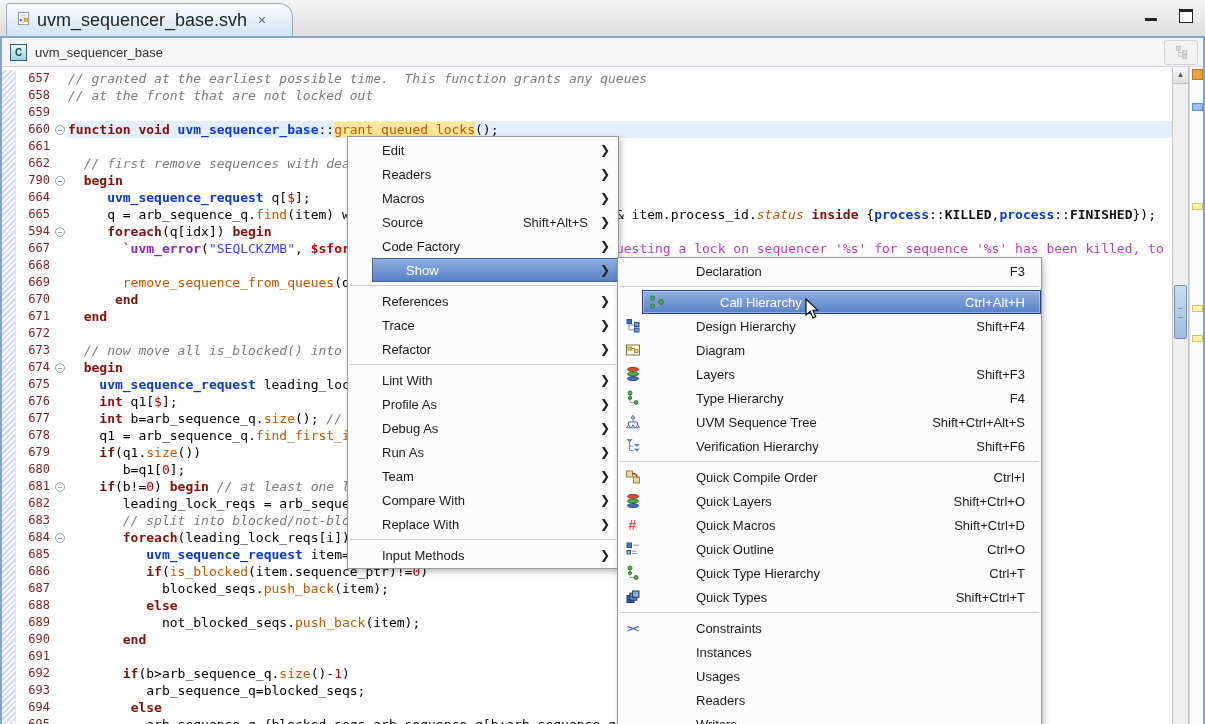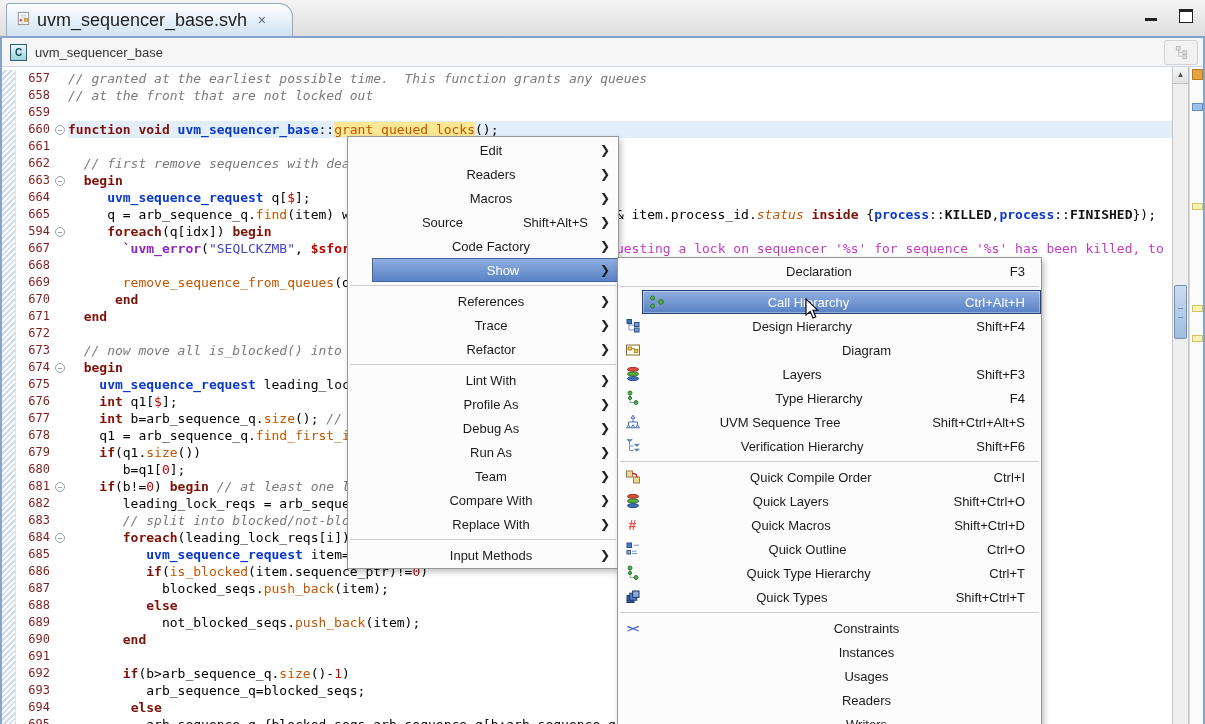--- a/index.html
+++ b/index.html
@@ -75,21 +75,21 @@
   .menu{position:absolute;background:#fcfcfc;border:1px solid #979797;
     box-shadow:2px 3px 6px rgba(0,0,0,.25);padding:1px 0;z-index:10;font-size:13px;color:#1a1a1a;}
   .menu-item{height:24px;display:flex;align-items:center;position:relative;}
   .menu-sep{border-top:1px solid #cdcdcd;margin:3px 2px;}
   #menu1{left:347px;top:136px;width:270px;}
   #menu1 .menu-item{padding-left:34px;padding-right:8px;}
   #menu2{left:617px;top:257px;width:423px;z-index:11;}
   #menu2 .menu-item{padding-left:6px;padding-right:4px;gap:48px;}
   .mi-icon{width:17px;height:16px;flex:none;margin-right:7px;display:flex;
     align-items:center;justify-content:center;}
-  .mi-label{flex:1;white-space:nowrap;text-align:center;}
+  .mi-label{flex:1;white-space:nowrap;}
   .mi-accel{margin-left:20px;margin-right:12px;white-space:nowrap;}
   .mi-arrow{width:10px;flex:none;text-align:right;font-size:12px;color:#222;}
   .menu-item.selected{background:linear-gradient(#92b1e1,#567fc4);color:#fff;margin-left:24px;}
   #menu1 .menu-item.selected{box-shadow:inset 0 0 0 1px #44639c;}
   #menu2 .menu-item.selected{box-shadow:inset 0 0 0 1px #23447a, inset 0 0 0 2px rgba(255,255,255,.35);}
   .glyph-macros{color:#e1544a;font-weight:bold;font-size:14px;}
   .glyph-constraints{color:#4a5fd0;font-weight:bold;font-size:11px;letter-spacing:-1px;
     font-family:"DejaVu Sans Mono",monospace;}
 
   .cursor{position:absolute;left:805px;top:298px;z-index:30;}
@@ -133,21 +133,21 @@
     </div>
 
     <div class="editor">
       <div id="code-rows">
           <div class="code-row"><div class="hatch"></div><div class="lnum">657</div><div class="lfold"></div><div class="lcode"><span class="tk-cm">// granted at the earliest possible time.  This function grants any queues</span></div></div>
           <div class="code-row"><div class="hatch"></div><div class="lnum">658</div><div class="lfold"></div><div class="lcode"><span class="tk-cm">// at the front that are not locked out</span></div></div>
           <div class="code-row"><div class="hatch"></div><div class="lnum">659</div><div class="lfold"></div><div class="lcode"></div></div>
           <div class="code-row current"><div class="hatch"></div><div class="lnum">660</div><div class="lfold"><span class="fold-minus"></span></div><div class="lcode"><span class="tk-kw">function</span><span class="tk-pl"> </span><span class="tk-kw">void</span><span class="tk-pl"> </span><span class="tk-ty">uvm_sequencer_base</span><span class="tk-pl">::</span><span class="tk-hl">grant_queued_locks</span><span class="tk-pl">();</span></div></div>
           <div class="code-row"><div class="hatch"></div><div class="lnum">661</div><div class="lfold"></div><div class="lcode"></div></div>
           <div class="code-row"><div class="hatch"></div><div class="lnum">662</div><div class="lfold"></div><div class="lcode"><span class="tk-pl">  </span><span class="tk-cm">// first remove sequences with dead lock control process</span></div></div>
-          <div class="code-row"><div class="hatch"></div><div class="lnum">663</div><div class="lfold"><span class="fold-minus"></span></div><div class="lcode"><span class="tk-pl">  </span><span class="tk-kw">begin</span></div></div>
+          <div class="code-row"><div class="hatch"></div><div class="lnum">790</div><div class="lfold"><span class="fold-minus"></span></div><div class="lcode"><span class="tk-pl">  </span><span class="tk-kw">begin</span></div></div>
           <div class="code-row"><div class="hatch"></div><div class="lnum">664</div><div class="lfold"></div><div class="lcode"><span class="tk-pl">     </span><span class="tk-ty">uvm_sequence_request</span><span class="tk-pl"> q[</span><span class="tk-num">$</span><span class="tk-pl">];</span></div></div>
           <div class="code-row"><div class="hatch"></div><div class="lnum">665</div><div class="lfold"></div><div class="lcode"><span class="tk-pl">     q = arb_sequence_q.</span><span class="tk-fn">find</span><span class="tk-pl">(item) with (item.request==SEQ_TYPE_LOCK &amp;&amp; item.process_id.</span><span class="tk-fld">status</span><span class="tk-pl"> </span><span class="tk-kw">inside</span><span class="tk-pl"> {</span><span class="tk-ty">process</span><span class="tk-pl">::</span><span class="tk-bb">KILLED</span><span class="tk-pl">,</span><span class="tk-ty">process</span><span class="tk-pl">::</span><span class="tk-bb">FINISHED</span><span class="tk-pl">});</span></div></div>
           <div class="code-row"><div class="hatch"></div><div class="lnum">594</div><div class="lfold"><span class="fold-minus"></span></div><div class="lcode"><span class="tk-pl">     </span><span class="tk-kw">foreach</span><span class="tk-pl">(q[idx]) </span><span class="tk-kw">begin</span></div></div>
           <div class="code-row"><div class="hatch"></div><div class="lnum">667</div><div class="lfold"></div><div class="lcode"><span class="tk-pl">       </span><span class="tk-mac">`uvm_error</span><span class="tk-pl">(</span><span class="tk-str1">"SEQLCKZMB"</span><span class="tk-pl">, </span><span class="tk-sysf">$sformatf</span><span class="tk-pl">(</span><span class="tk-str2">"The task responsible for requesting a lock on sequencer '%s' for sequence '%s' has been killed, to avoid a deadlock the sequence will be removed from the arbitration queues"</span></div></div>
           <div class="code-row"><div class="hatch"></div><div class="lnum">668</div><div class="lfold"></div><div class="lcode"></div></div>
           <div class="code-row"><div class="hatch"></div><div class="lnum">669</div><div class="lfold"></div><div class="lcode"><span class="tk-pl">       </span><span class="tk-fn">remove_sequence_from_queues</span><span class="tk-pl">(q[idx].sequence_ptr);</span></div></div>
           <div class="code-row"><div class="hatch"></div><div class="lnum">670</div><div class="lfold"></div><div class="lcode"><span class="tk-pl">      </span><span class="tk-kw">end</span></div></div>
           <div class="code-row"><div class="hatch"></div><div class="lnum">671</div><div class="lfold"></div><div class="lcode"><span class="tk-pl">  </span><span class="tk-kw">end</span></div></div>
           <div class="code-row"><div class="hatch"></div><div class="lnum">672</div><div class="lfold"></div><div class="lcode"></div></div>
           <div class="code-row"><div class="hatch"></div><div class="lnum">673</div><div class="lfold"></div><div class="lcode"><span class="tk-pl">  </span><span class="tk-cm">// now move all is_blocked() into lock_list</span></div></div>

